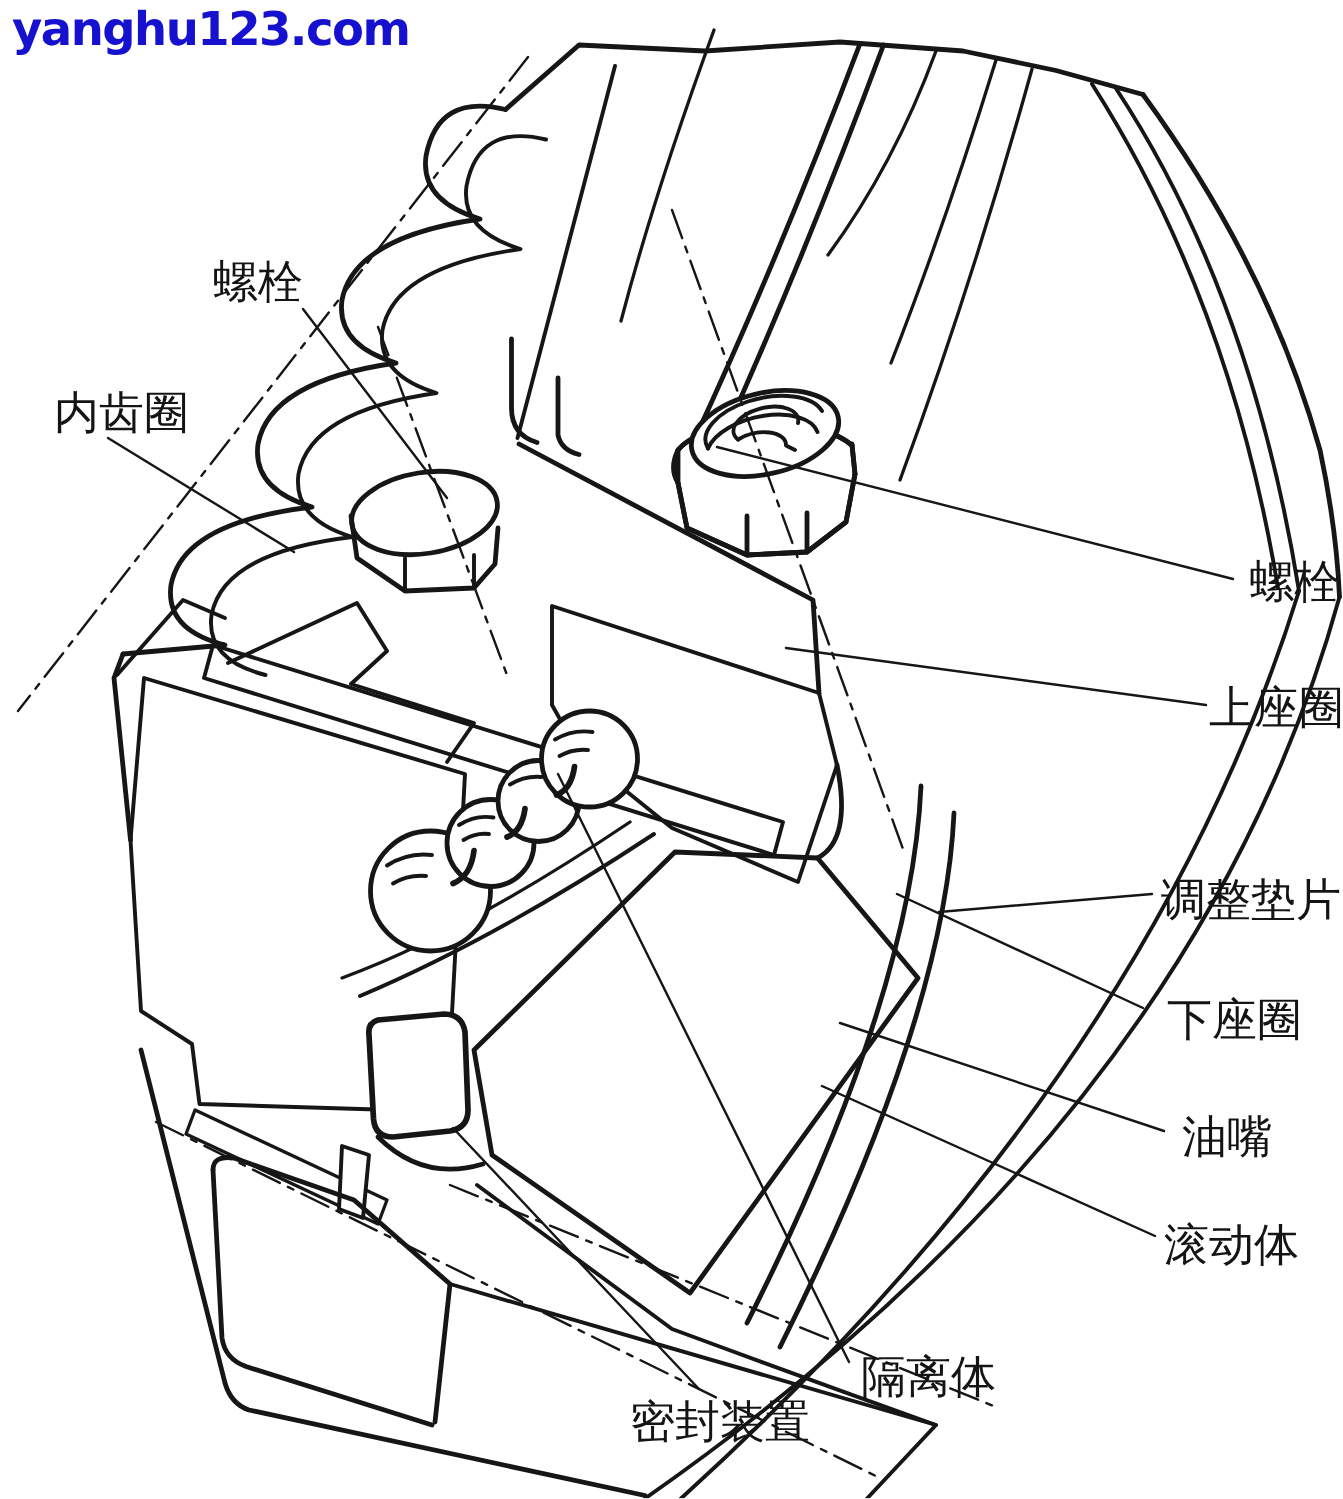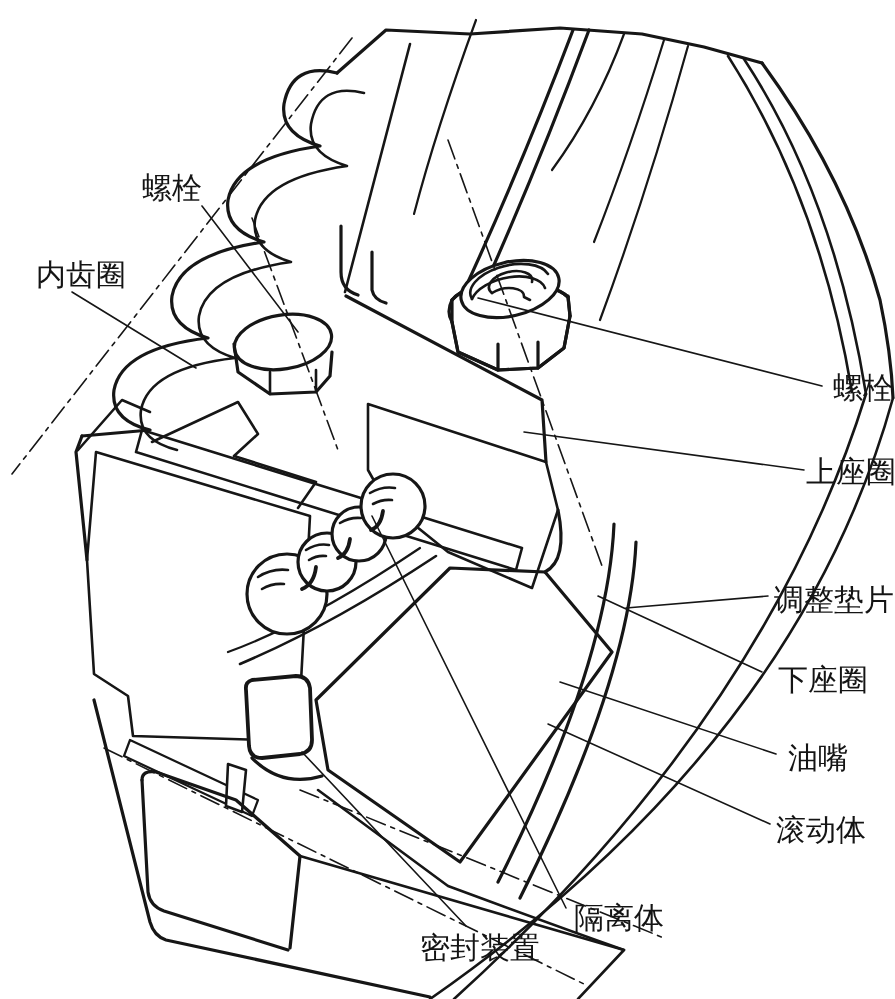--- a/index.html
+++ b/index.html
@@ -11,20 +11,21 @@
   svg text{font-family:"Liberation Serif","DejaVu Serif",serif;font-size:30px;fill:#141414;}
   .ink{stroke:#161616;fill:none;stroke-linecap:round;stroke-linejoin:round;}
   .w1{stroke-width:1.6;} .w2{stroke-width:2.2;} .w25{stroke-width:2.6;} .w3{stroke-width:3.2;} .w35{stroke-width:3.8;}
   .dashdot{stroke-dasharray:20 6 4 6;}
   .whitefill{fill:#ffffff;}
 </style>
 </head>
 <body>
 
 <div class="page">
+  <div class="watermark">yanghu123.com</div>
 
   <svg width="895" height="999" viewBox="0 0 895 999">
     <defs>
       <pattern id="hA" patternUnits="userSpaceOnUse" width="16" height="16" patternTransform="rotate(52)">
         <line x1="3" y1="0" x2="3" y2="16" stroke="#161616" stroke-width="2.1"></line>
       </pattern>
       <pattern id="hB" patternUnits="userSpaceOnUse" width="13" height="13" patternTransform="rotate(52)">
         <line x1="2" y1="0" x2="2" y2="13" stroke="#161616" stroke-width="2.1"></line>
       </pattern>
       <pattern id="hL" patternUnits="userSpaceOnUse" width="14" height="14" patternTransform="rotate(25)">

